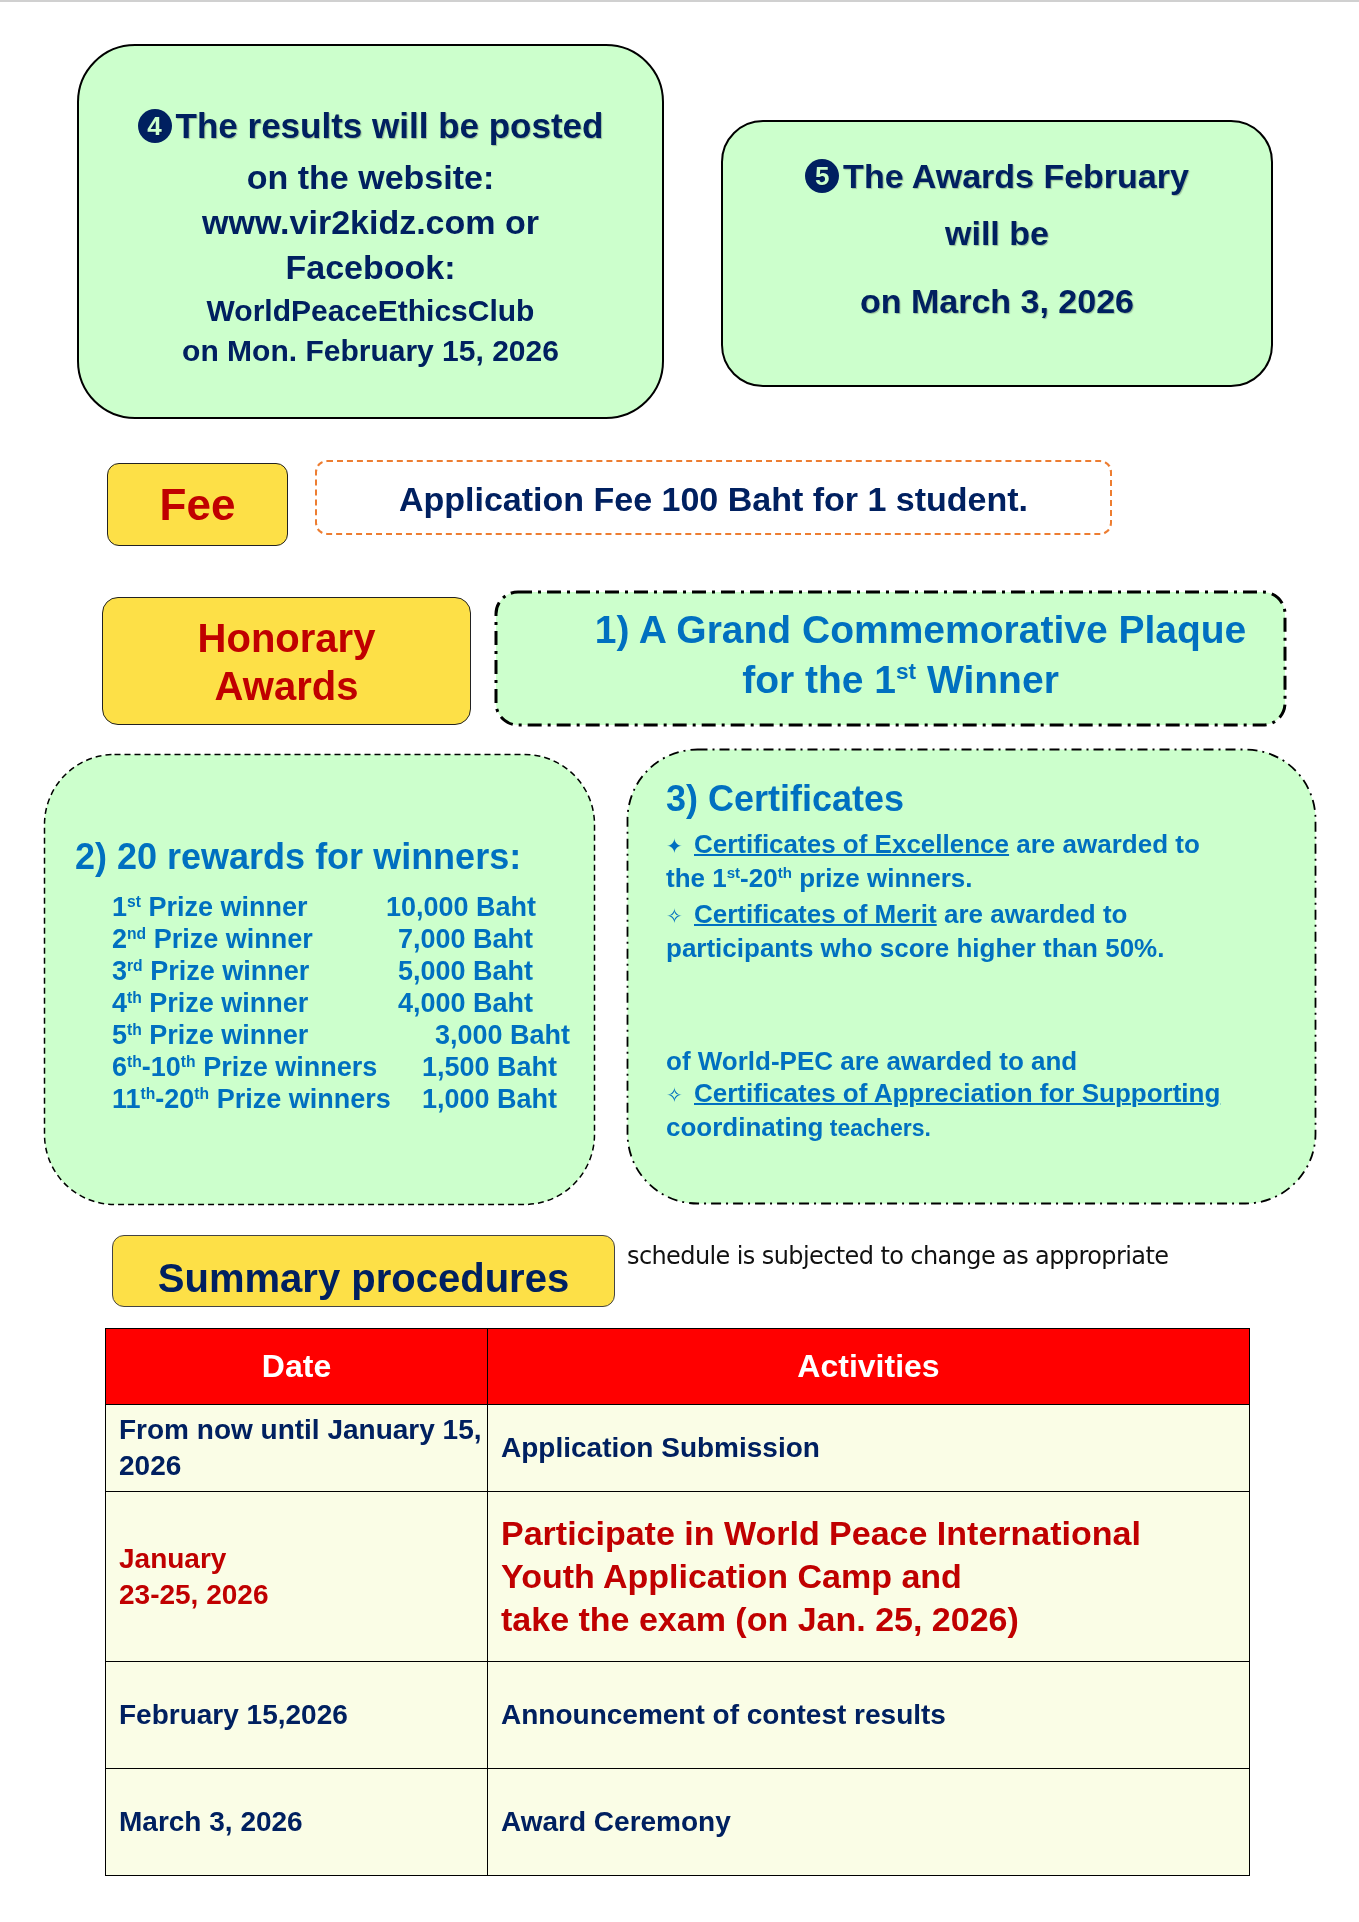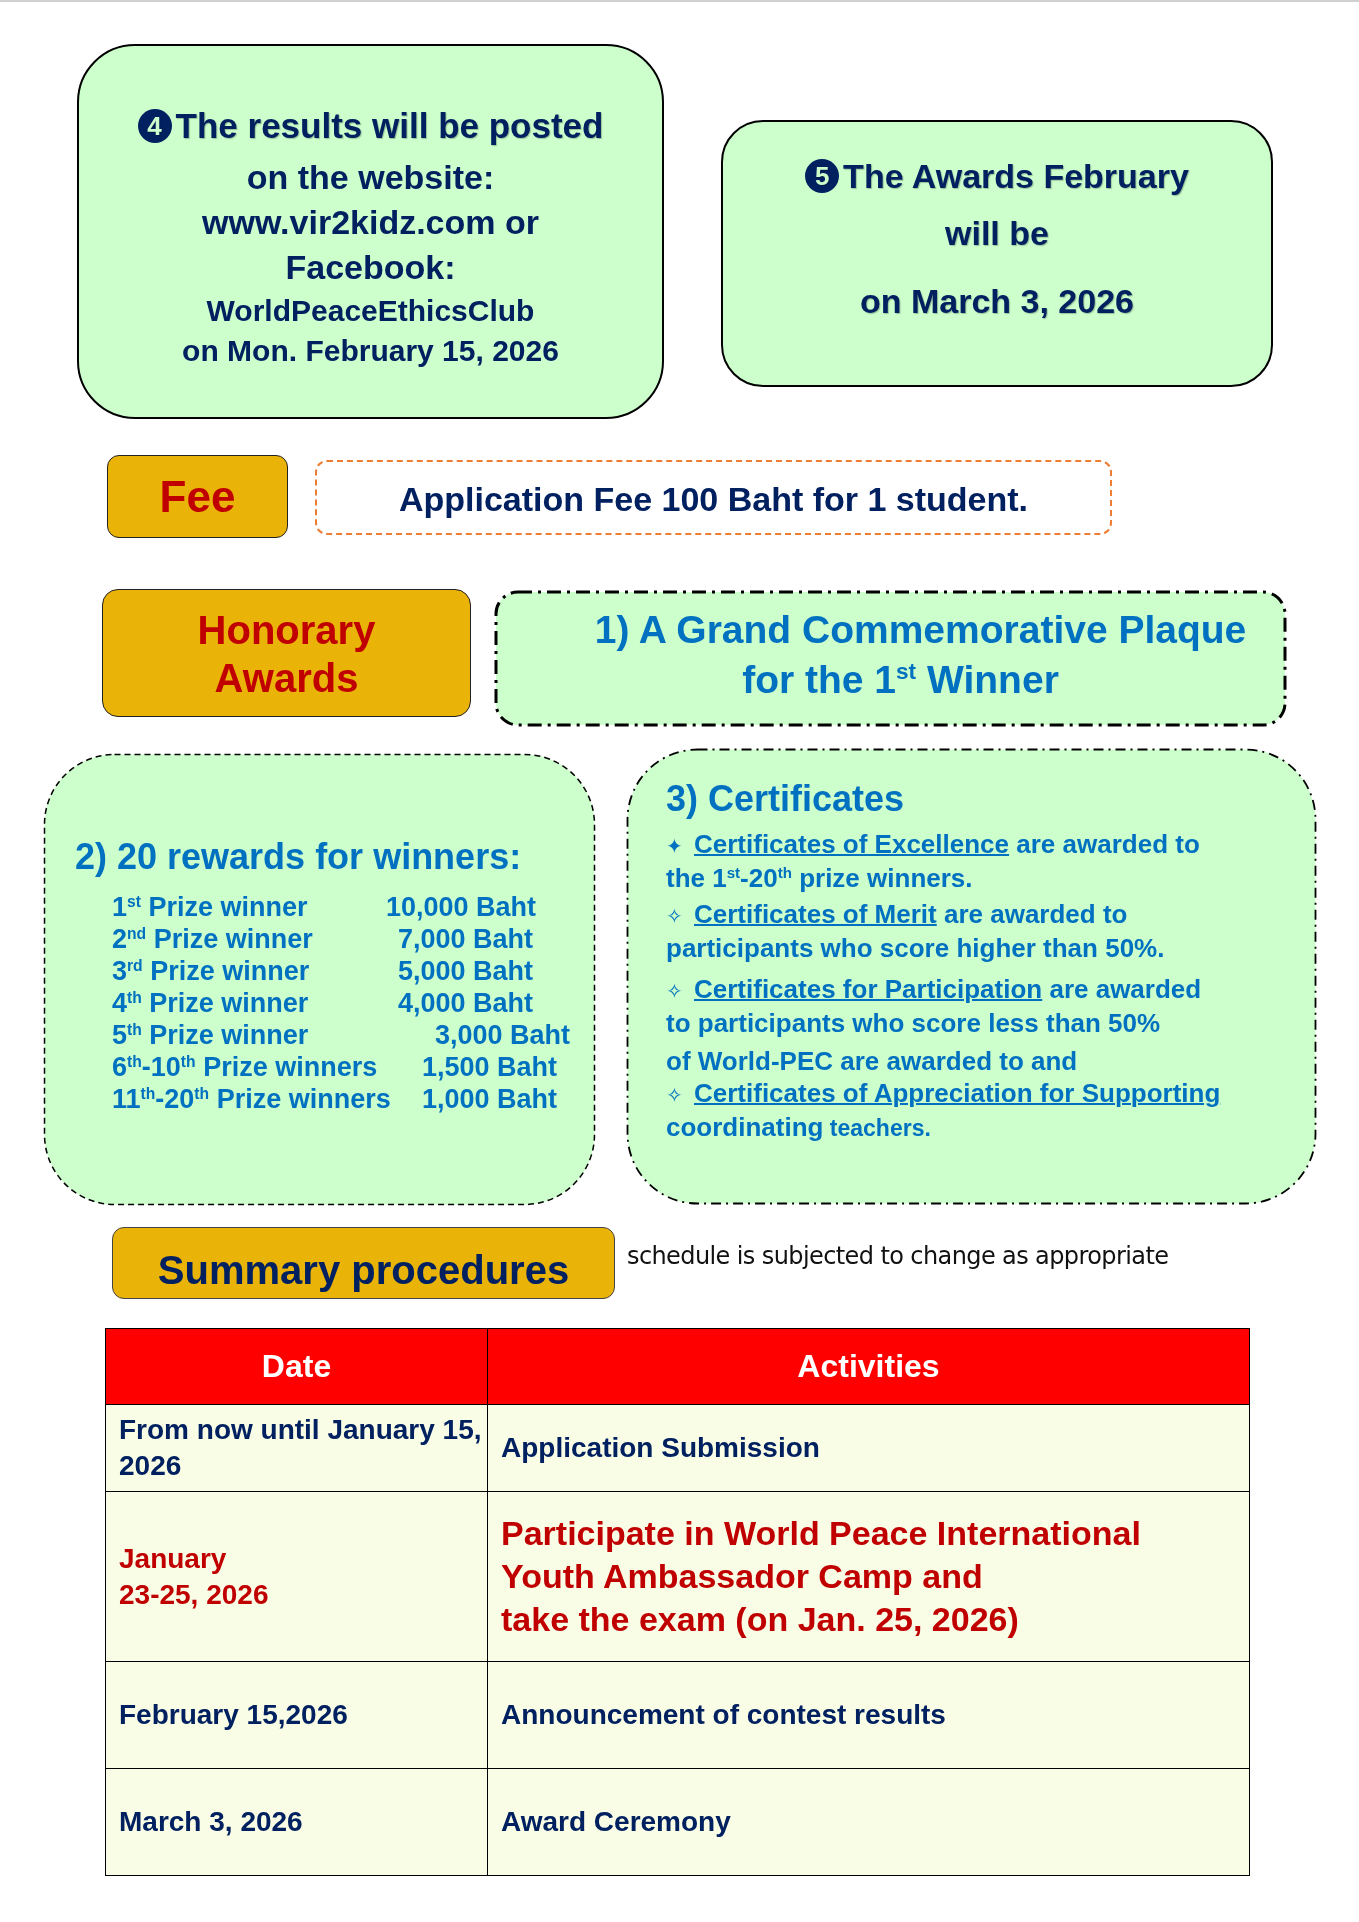--- a/index.html
+++ b/index.html
@@ -2,21 +2,21 @@
 <html><head>
 <meta charset="utf-8">
 <style>
   * { box-sizing: border-box; margin: 0; padding: 0; }
   html, body { width: 1359px; height: 1922px; background: #ffffff; overflow: hidden; }
   body { position: relative; font-family: "Liberation Sans", "DejaVu Sans", sans-serif; }
   .topline { position: absolute; left: 0; top: 0; width: 1359px; height: 2px; background: #d0d0d0; }
 
   .box { position: absolute; }
   .green { background: #ccffcc; }
-  .cream { background: #eab308; }
+  .cream { background: #fde047; margin-top: 8px; }
   .navy { color: #002060; }
   .blue { color: #0070c0; }
   .red { color: #c00000; }
   .shadow { text-shadow: 1px 1px 1px rgba(0,0,0,0.25); }
 
   
   #box4 { left: 77px; top: 44px; width: 587px; height: 375px; border: 2.5px solid #000; border-radius: 58px; }
   #box4 .ln { position: absolute; left: 0; width: 100%; text-align: center; font-weight: bold; white-space: nowrap; }
   .num-badge { display: inline-block; width: 34px; height: 34px; border-radius: 50%; background: #002060; color: #ccffcc;
                font-size: 26px; line-height: 34px; text-align: center; vertical-align: 3px; margin-right: 4px; font-weight: bold; }
@@ -135,24 +135,20 @@
   <div class="cert-item blue" style="top:80px;">
     <div><span class="star">✦</span><u>Certificates of Excellence</u><span> are awarded to</span></div>
     <div><span>the 1</span><sup>st</sup><span>-20</span><sup>th</sup><span> prize winners.</span></div>
   </div>
 
   <div class="cert-item blue" style="top:150px;">
     <div><span class="star">✧</span><u>Certificates of Merit</u><span> are awarded to</span></div>
     <div>participants who score higher than 50%.</div>
   </div>
 
-  <div class="cert-item blue" style="top:225px;">
-    <div><span class="star">✧</span><u>Certificates for Participation</u><span> are awarded</span></div>
-    <div>to participants who score less than 50%</div>
-  </div>
 
   <div class="cert-item blue" style="top:297px;">
     <div>of World-PEC are awarded to and</div>
     <div><span class="star">✧</span><u>Certificates of Appreciation for Supporting</u></div>
     <div><span>coordinating</span><span class="small"> teachers.</span></div>
   </div>
 </div>
 
 <div id="summary-box" class="box cream">
   <span class="navy">Summary procedures</span>
@@ -171,21 +167,21 @@
       <td class="date navy" style="line-height:36px;">From now until January 15, 2026</td>
       <td class="navy">Application Submission</td>
     </tr>
     <tr style="height:170px;">
       <td class="date red" style="line-height:36px;">
         <div>January</div>
         <div>23-25, 2026</div>
       </td>
       <td class="red big">
         <div>Participate in World Peace International</div>
-        <div>Youth Ambassador Camp and</div>
+        <div>Youth Application Camp and</div>
         <div>take the exam (on Jan. 25, 2026)</div>
       </td>
     </tr>
     <tr style="height:107px;">
       <td class="date navy">February 15,2026</td>
       <td class="navy">Announcement of contest results</td>
     </tr>
     <tr style="height:107px;">
       <td class="date navy">March 3, 2026</td>
       <td class="navy">Award Ceremony</td>

